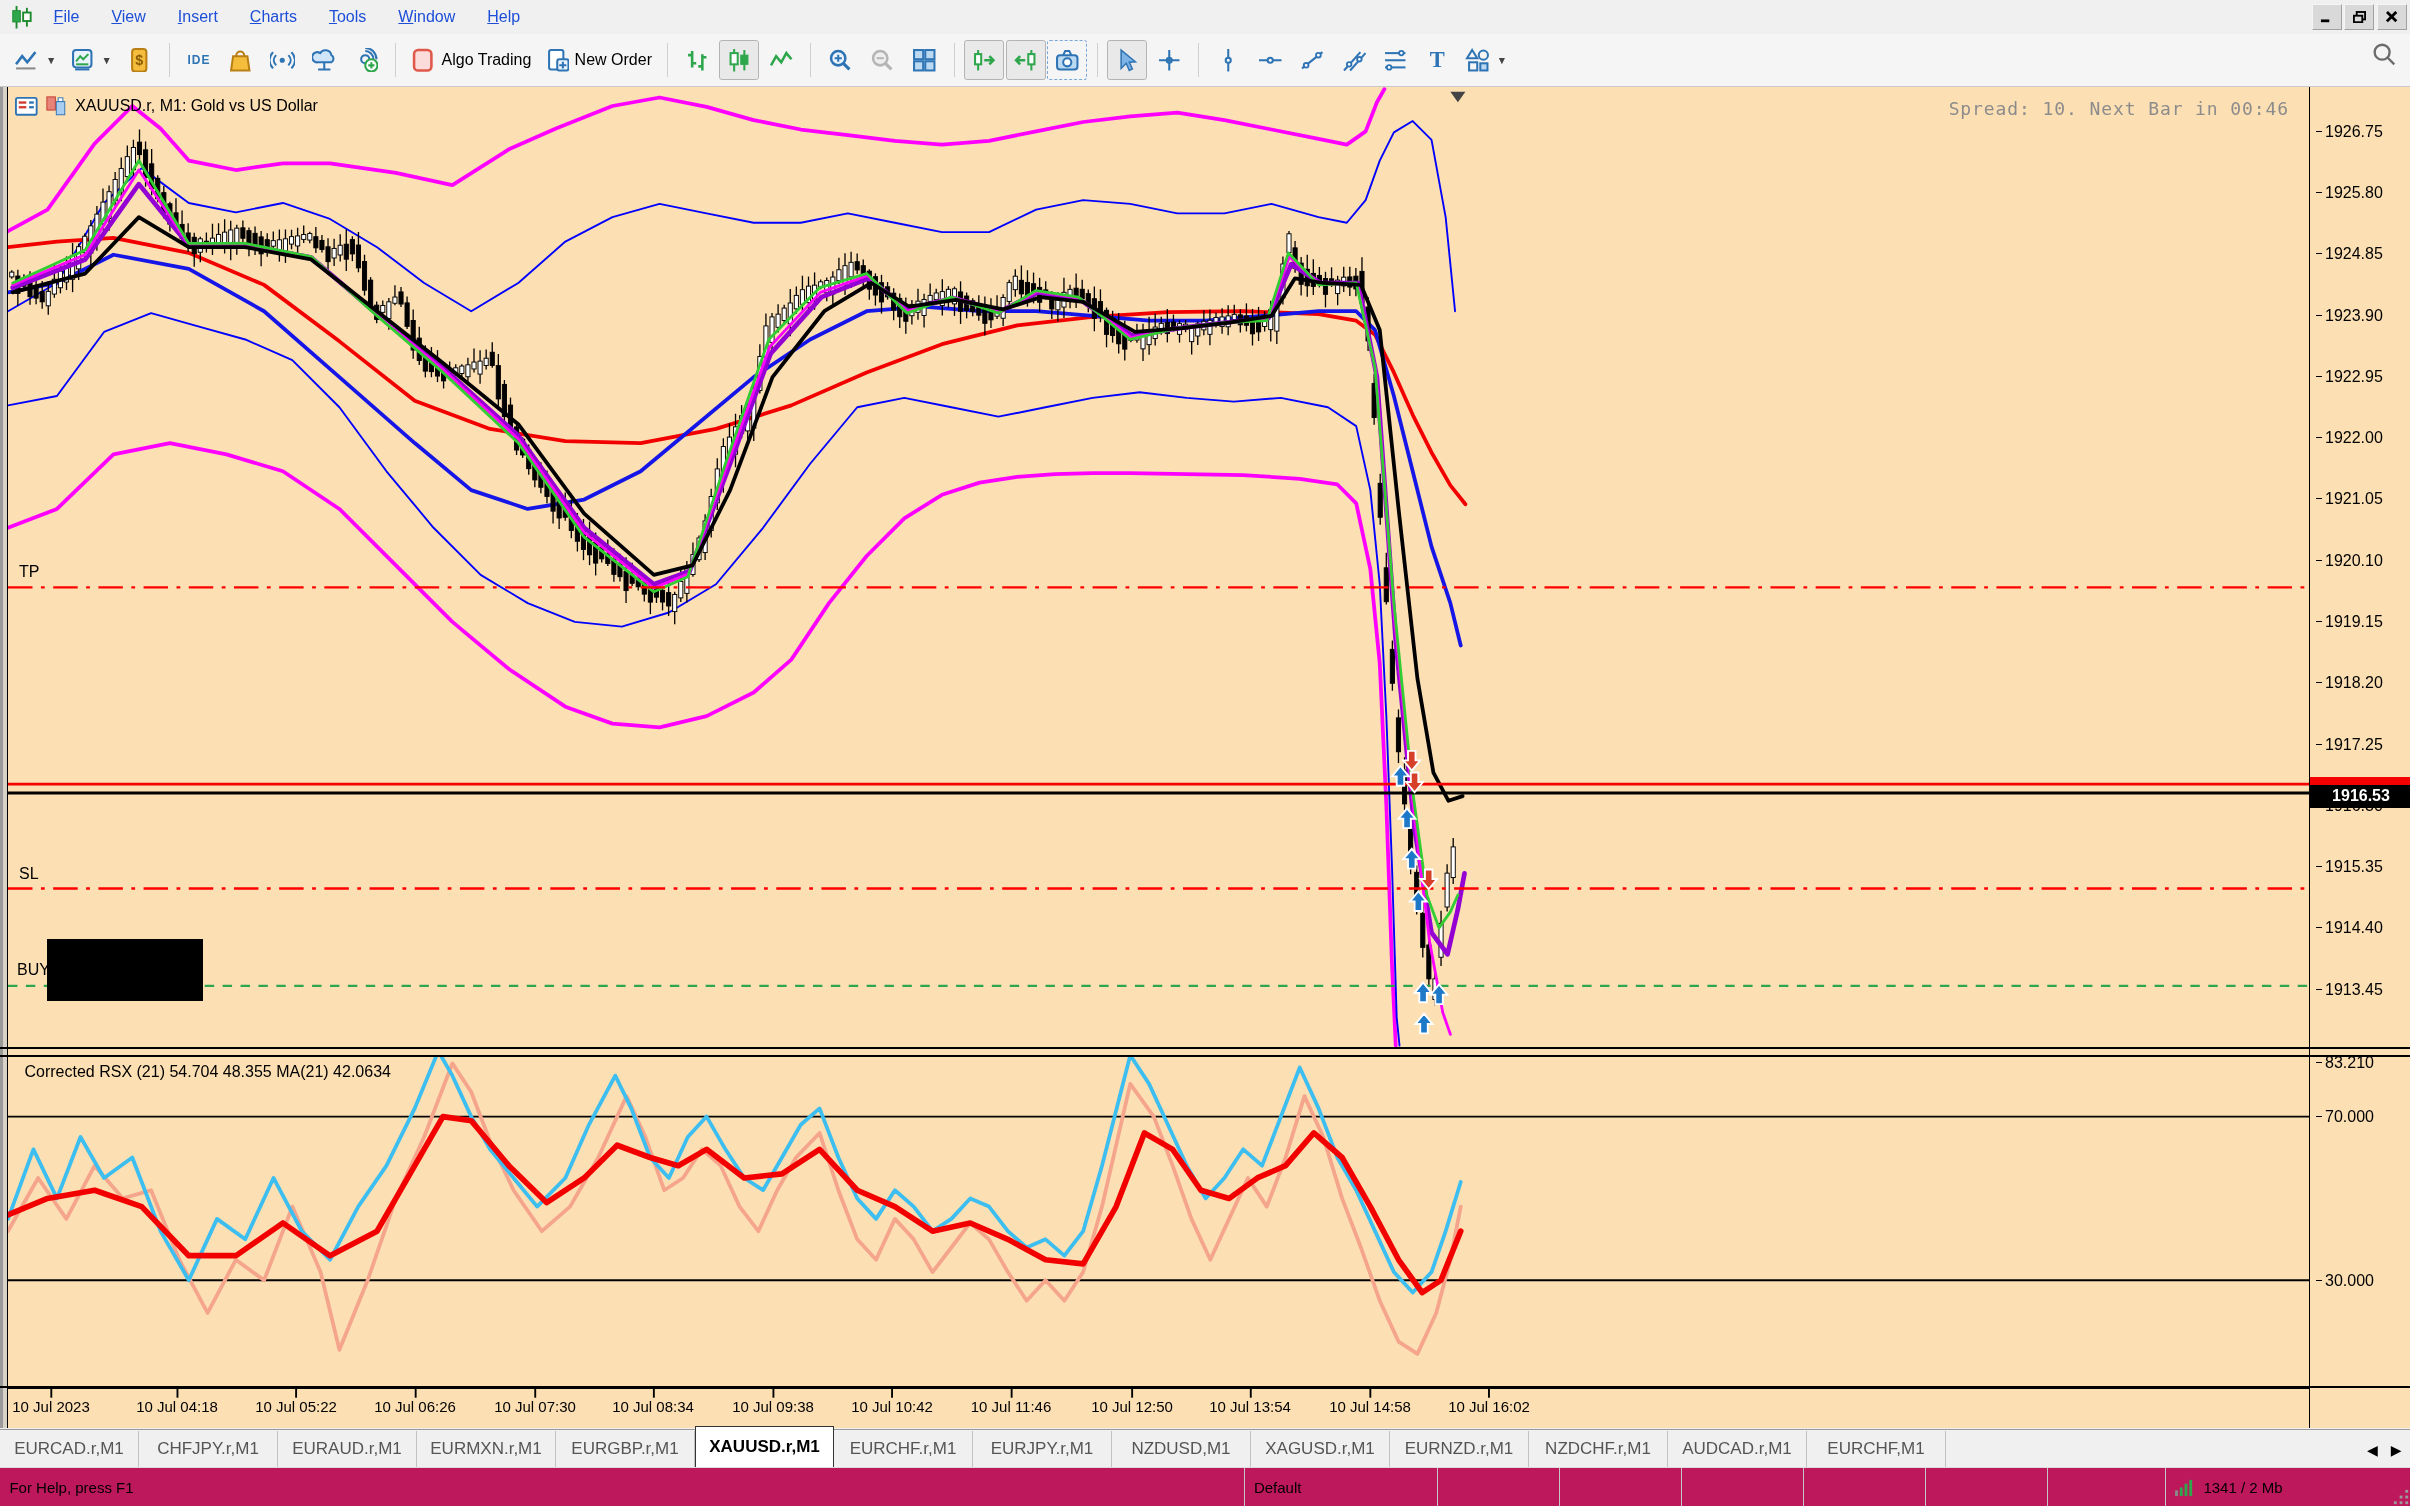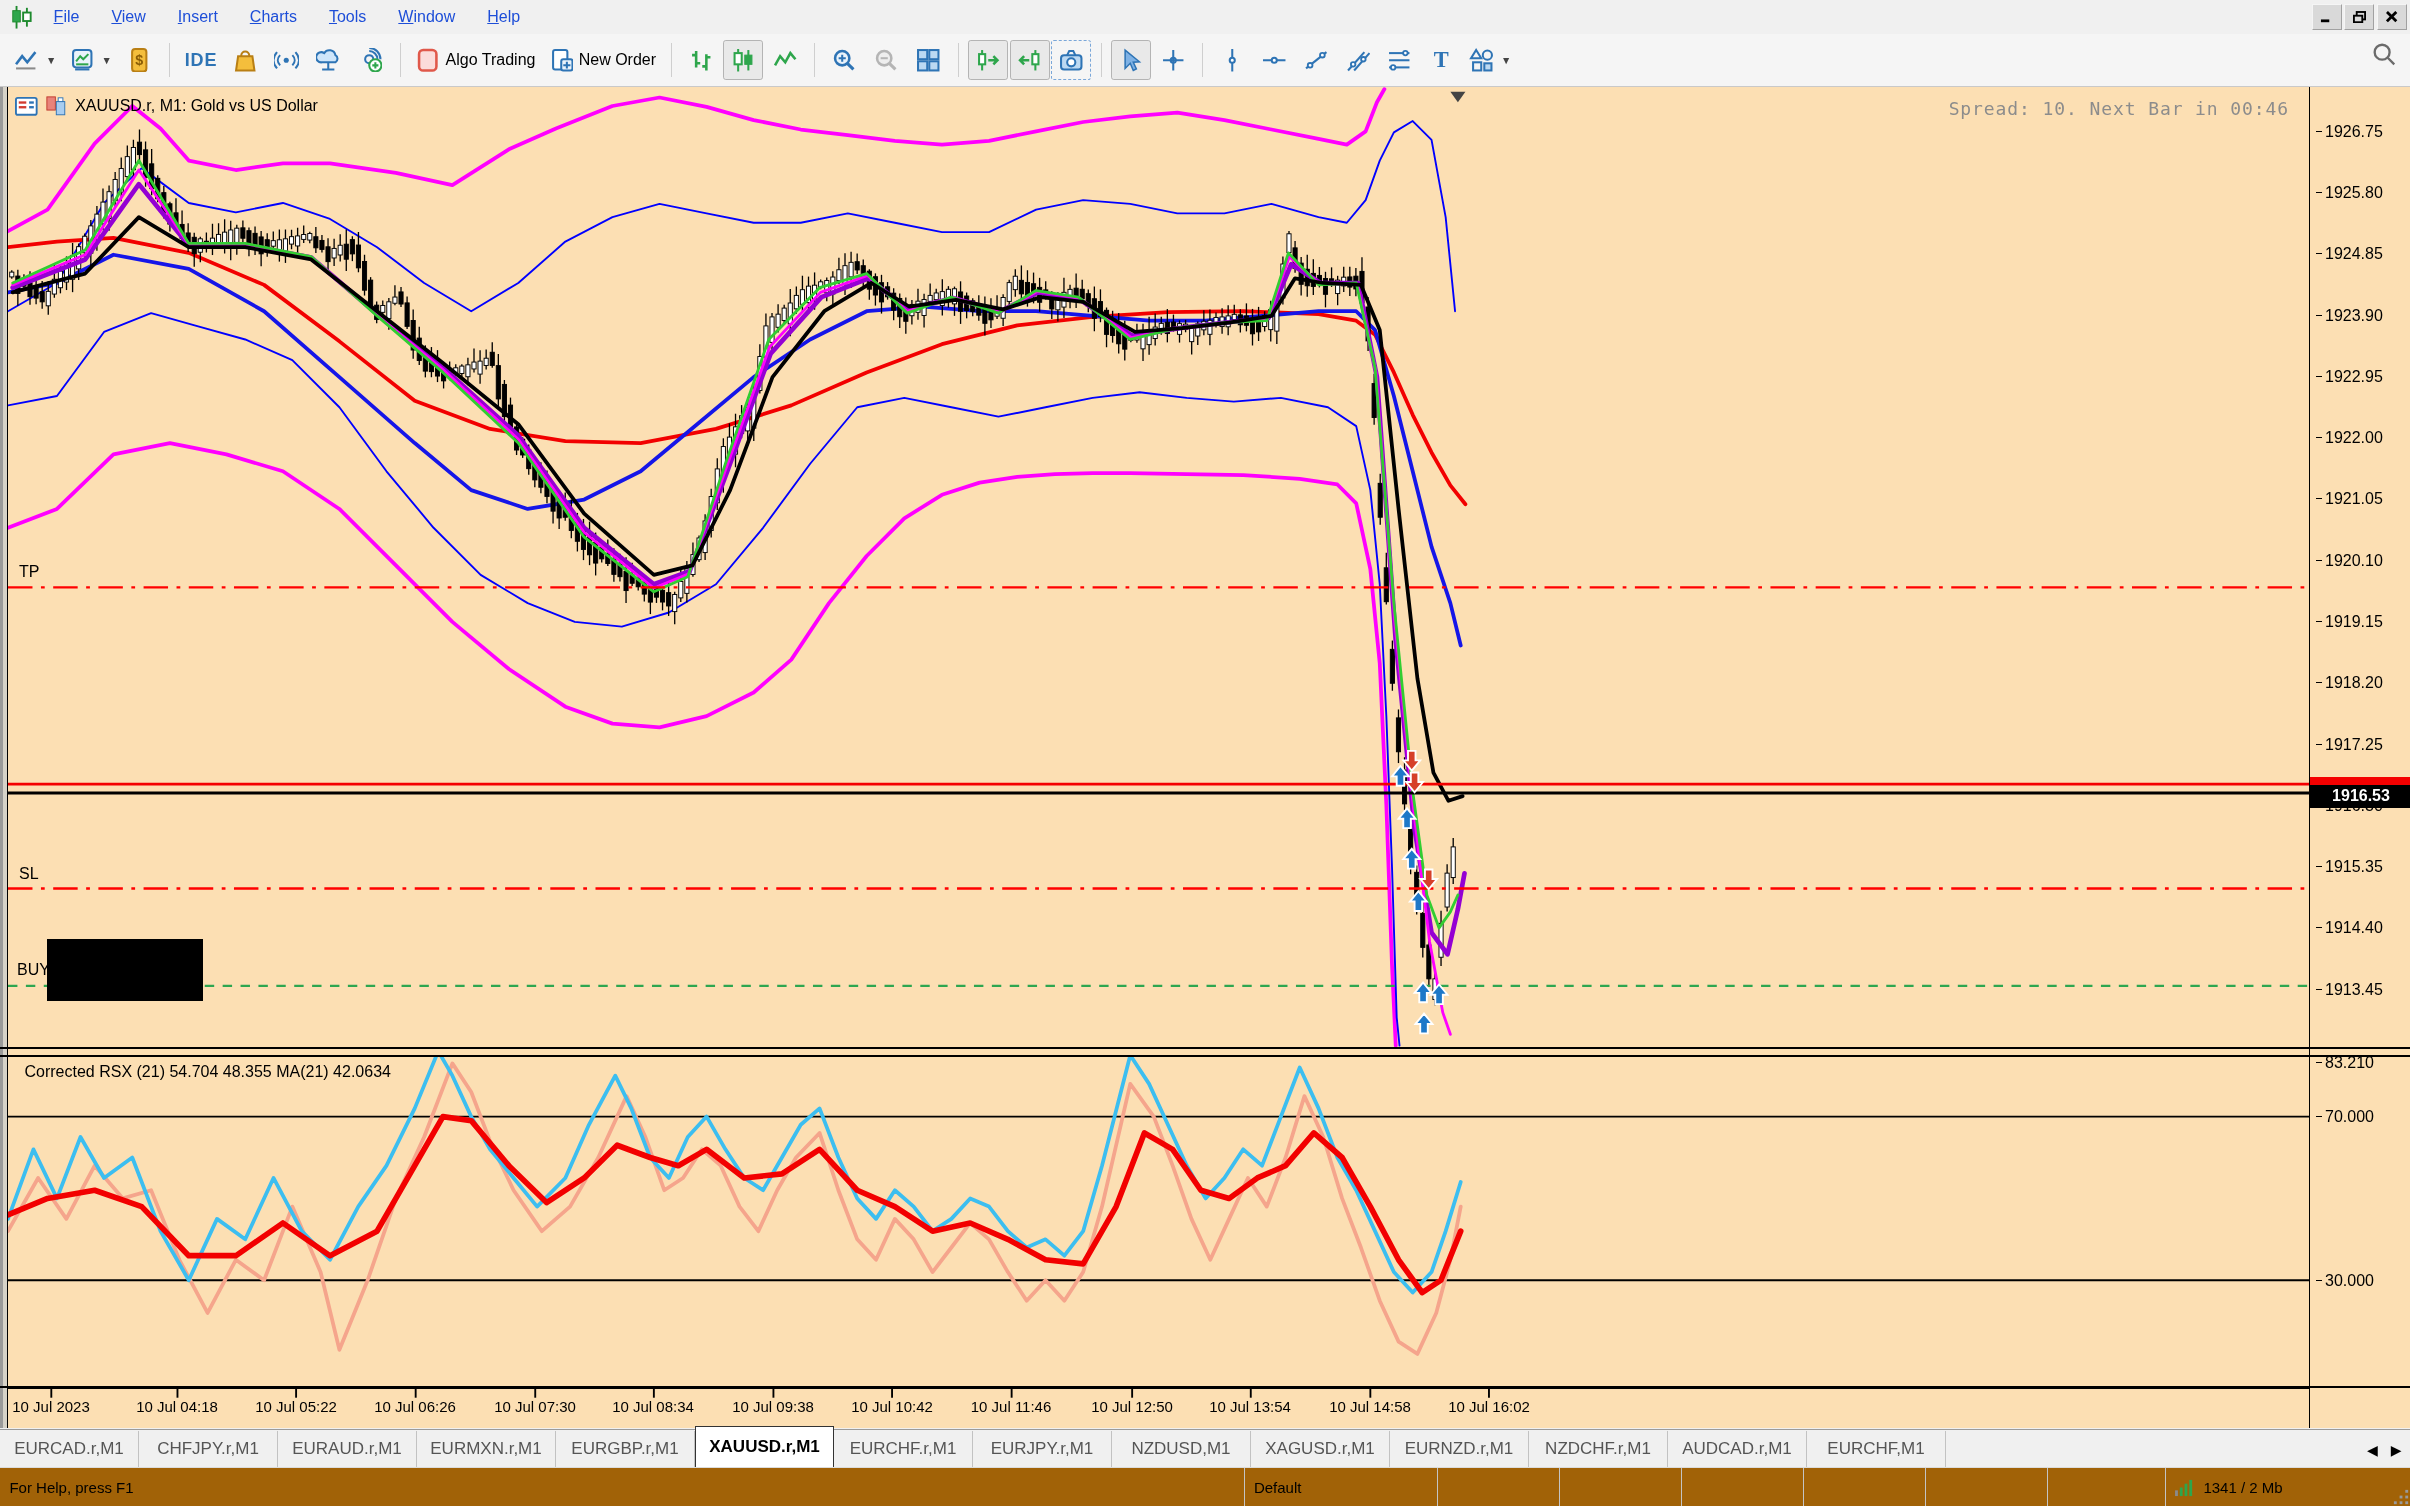--- a/index.html
+++ b/index.html
@@ -18,21 +18,21 @@
   .toolbar{position:absolute;top:34px;left:0;width:2411px;height:53px;background:#f5f5f5;
            border-bottom:0.9px solid #c9c9c9;display:flex;align-items:center;padding-left:7.5px;
            box-sizing:border-box;z-index:30;}
   .tbtn{height:40px;min-width:40px;display:flex;align-items:center;justify-content:center;
         border-radius:2.8px;margin:0 0.9px;border:0.9px solid transparent;gap:5.6px;padding:0 4.7px;box-sizing:border-box;}
   .tbtn.selected{background:#e9e9e9;border:0.9px solid #b4b4b4;}
   .tbtn.dashed{border:0.9px dashed #7aa7d9;}
   .tbtn .tlabel{font-size:16px;color:#000;white-space:nowrap;}
   .tsep{width:0.9px;height:34px;background:#cfcfcf;margin:0 8.5px;}
   .caret{font-size:10.4px;color:#444;margin-left:1.9px;}
-  .ide-label{color:#2E74B5;font-weight:bold;font-size:18px;letter-spacing:0.9px;}
+  .ide-label{color:#2E74B5;font-weight:bold;font-size:12px;letter-spacing:0.9px;}
   .search-btn{position:absolute;right:13px;top:41px;z-index:31;}
   
   .chart{position:absolute;top:87px;left:0;width:2411px;height:1341px;background:#FCDFB3;}
   .leftstrip{position:absolute;left:0;top:0;width:7.5px;height:1341px;
              background:linear-gradient(90deg,#9a9a9a 0 2.8px,#d6d2c8 2.8px 6.6px,#000 6.6px 7.5px);}
   .chart-title{position:absolute;left:15px;top:7.5px;display:flex;align-items:center;gap:7.5px;z-index:6;}
   .chart-title .txt{font-size:16px;color:#000;}
   .spread{position:absolute;right:122px;top:11px;font-family:"DejaVu Sans Mono",monospace;
           font-size:18px;color:#8c8c8c;z-index:6;letter-spacing:0.9px;}
   .paxis{position:absolute;left:2309px;top:0;width:102px;height:1341px;border-left:1.9px solid #000;
@@ -50,21 +50,21 @@
   
   .tabbar{position:absolute;top:1429px;left:0;width:2411px;height:38px;background:#f0f0f0;
           border-top:0.9px solid #9a9a9a;display:flex;align-items:flex-end;z-index:30;box-sizing:border-box;}
   .tab{font-size:17px;color:#555;padding:7.5px 0 8.5px 0;width:139px;text-align:center;white-space:nowrap;
        border-right:0.9px solid #c2c2c2;box-sizing:border-box;}
   .tab.active{background:#fff;color:#000;font-weight:bold;border:0.9px solid #333;border-bottom:none;
               height:41px;margin-top:-4.7px;display:flex;align-items:center;justify-content:center;}
   .tab-arrows{margin-left:auto;margin-right:9.4px;display:flex;gap:13px;align-items:center;
               font-size:14px;color:#000;padding-bottom:9.4px;}
   
-  .statusbar{position:absolute;top:1467px;left:0;width:2411px;height:40px;background:#a16207;
+  .statusbar{position:absolute;top:1467px;left:0;width:2411px;height:40px;background:#be185d;
              border-top:0.9px solid #dcdcdc;display:flex;align-items:center;font-size:15px;color:#000;z-index:30;box-sizing:border-box;}
   .scell{height:100%;display:flex;align-items:center;border-left:0.9px solid #c4c4c4;box-sizing:border-box;padding:0 9.4px;}
   .scell.first{border-left:none;flex:1;}
   .grip{width:24.5px;height:100%;display:flex;align-items:flex-end;justify-content:flex-end;}
   svg{display:block;}
 </style>
 </head>
 <body>
 
 <div class="menubar">

